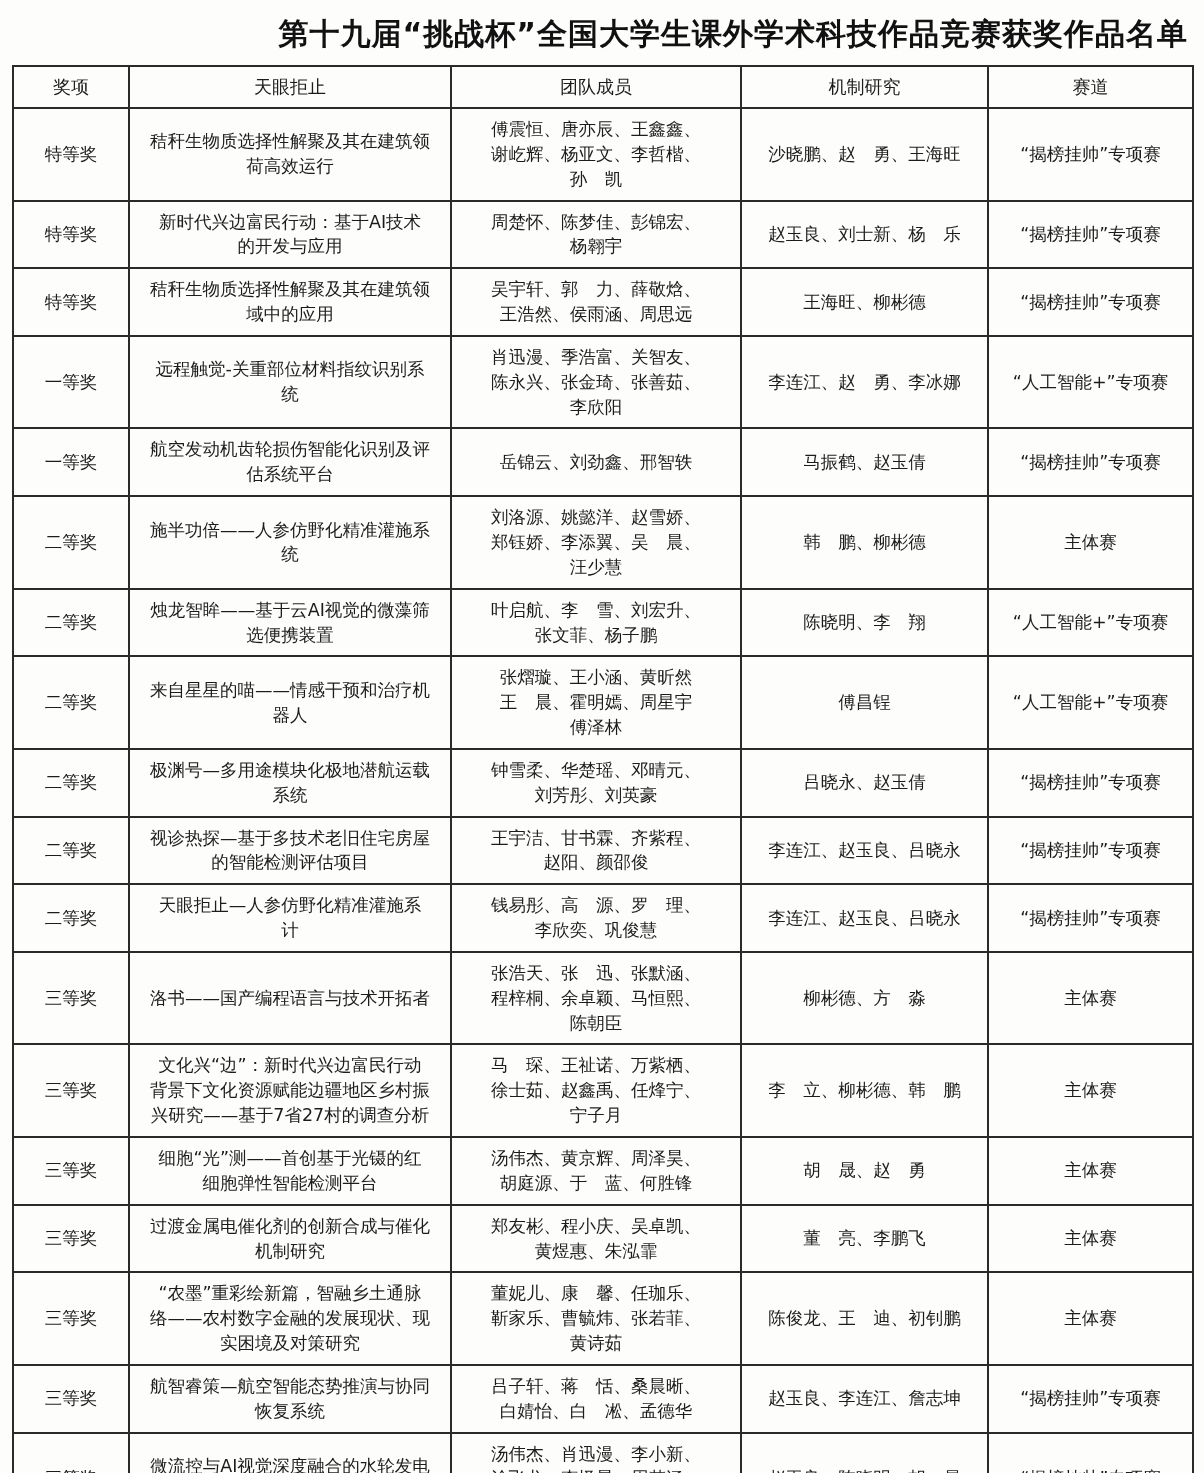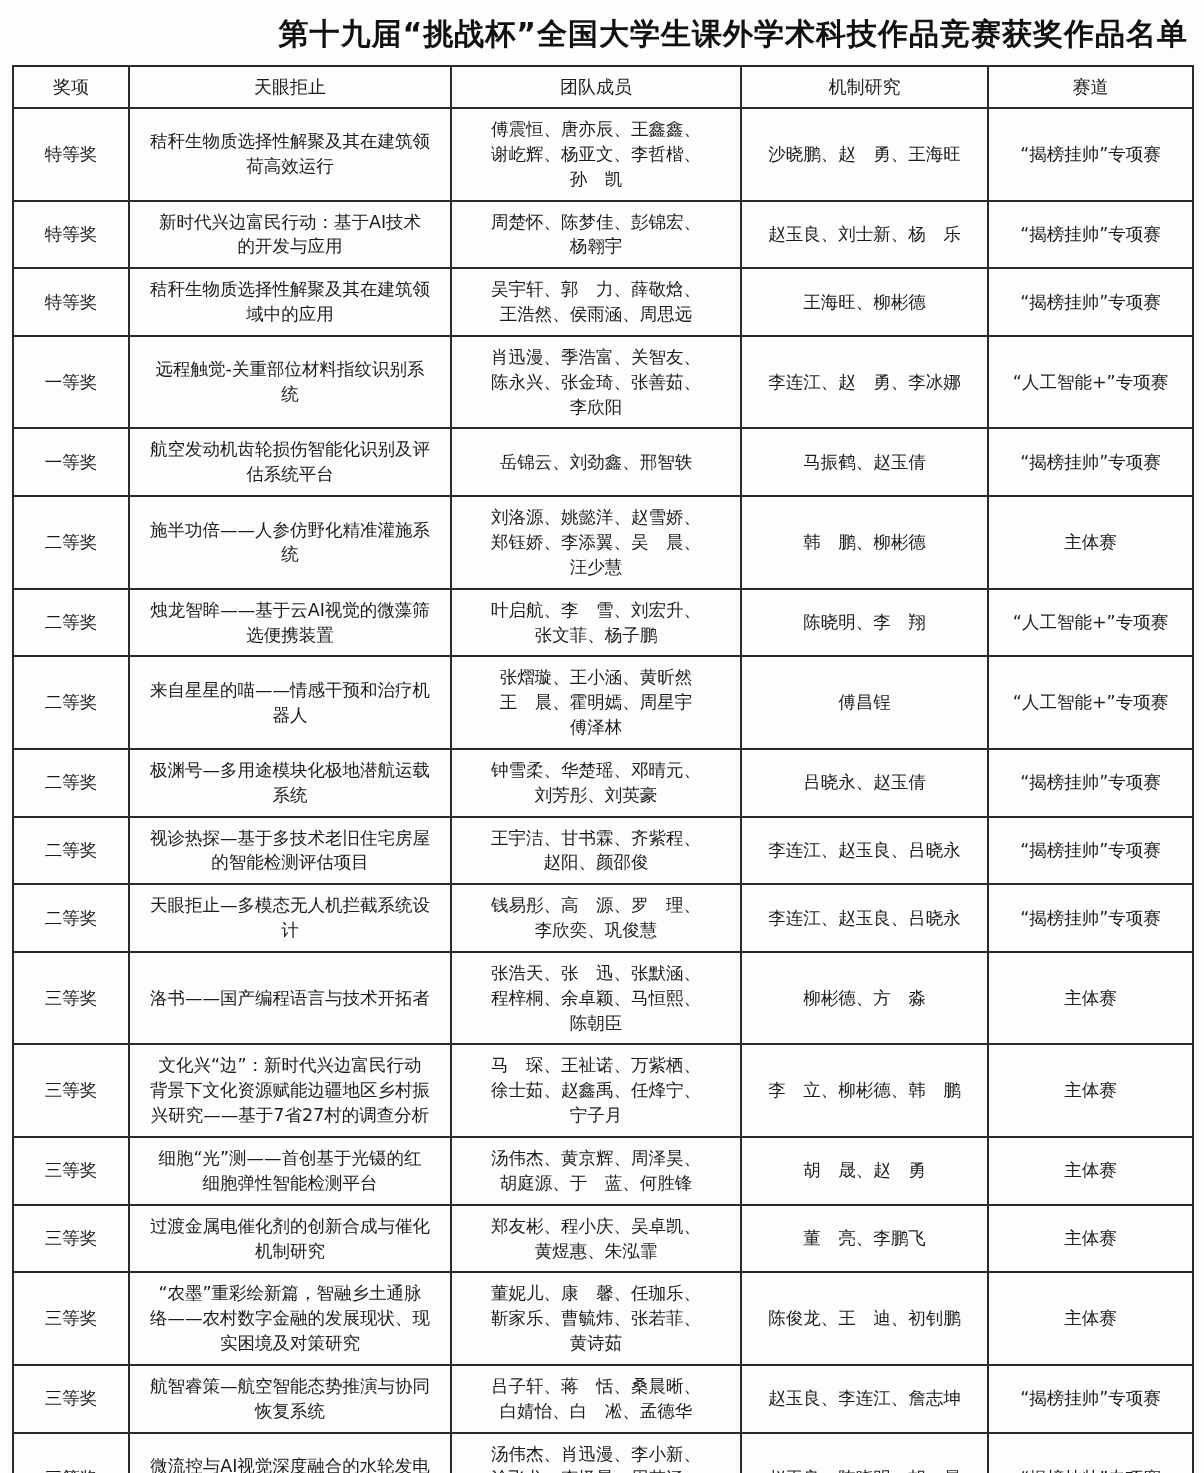--- a/index.html
+++ b/index.html
@@ -170,21 +170,21 @@
         <td>二等奖</td>
         <td class="ws-pre">视诊热探—基于多技术老旧住宅房屋
 的智能检测评估项目</td>
         <td class="ws-pre">王宇洁、甘书霖、齐紫程、
 赵阳、颜邵俊</td>
         <td>李连江、赵玉良、吕晓永</td>
         <td>“揭榜挂帅”专项赛</td>
       </tr>
       <tr>
         <td>二等奖</td>
-        <td class="ws-pre">天眼拒止—多模态无人机拦截系统设
+        <td class="ws-pre">天眼拒止—人参仿野化精准灌施系
 计</td>
         <td class="ws-pre">钱易彤、高　源、罗　理、
 李欣奕、巩俊慧</td>
         <td>李连江、赵玉良、吕晓永</td>
         <td>“揭榜挂帅”专项赛</td>
       </tr>
       <tr>
         <td>三等奖</td>
         <td class="ws-pre">洛书——国产编程语言与技术开拓者</td>
         <td class="ws-pre">张浩天、张　迅、张默涵、

